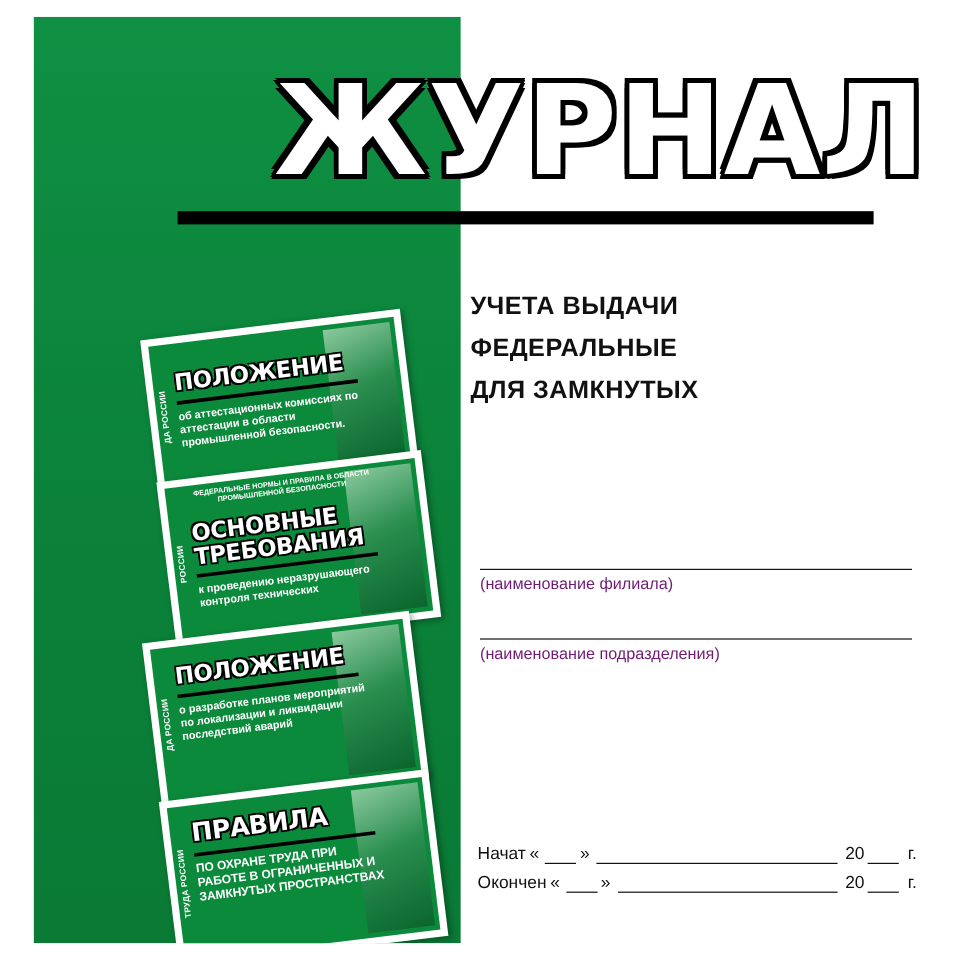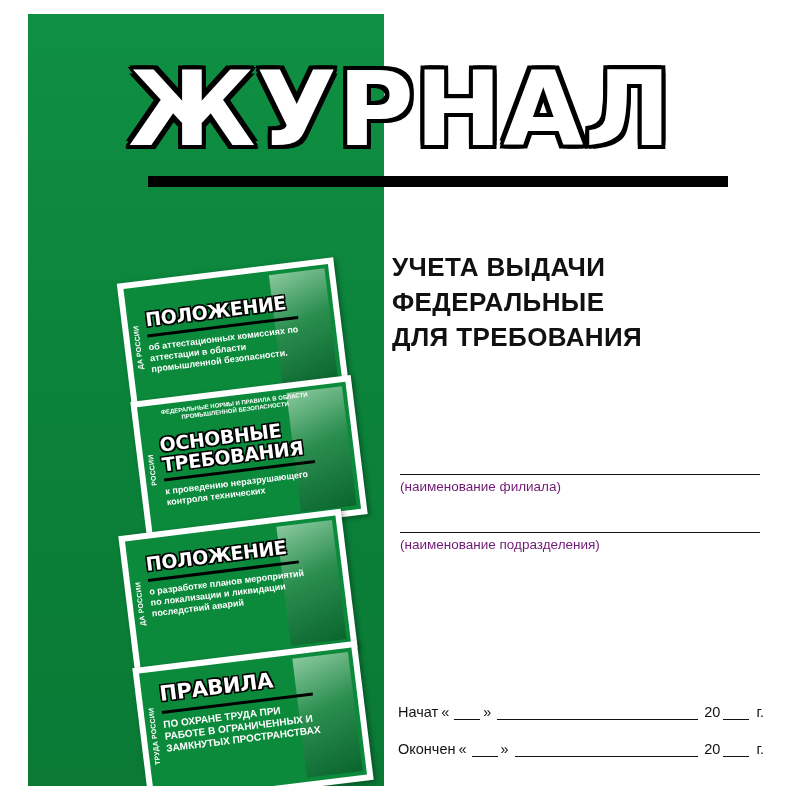--- a/index.html
+++ b/index.html
@@ -53,21 +53,21 @@
     left: 0;
     top: 36px;
     width: 744px;
     height: 130px;
   }
   .title-word {
     position: absolute;
     left: 0;
     top: 0;
     width: 744px;
-    text-align: center;
+    text-align: right;
     font-family: "DejaVu Sans", sans-serif;
     font-weight: bold;
     font-size: 104px;
     line-height: 118px;
     letter-spacing: 1px;
     color: #ffffff;
     -webkit-text-stroke: 5px #000000;
     paint-order: stroke fill;
     text-shadow:
       -4px -4px 0 #000, 4px -4px 0 #000, -4px 4px 0 #000, 4px 4px 0 #000,
@@ -80,25 +80,25 @@
     top: 162px;
     width: 580px;
     height: 11px;
     background: #000000;
   }
 
   
   .subtitle {
     position: absolute;
     left: 364px;
-    top: 236px;
+    top: 224px;
     width: 372px;
     font-family: "Liberation Sans", sans-serif;
     font-weight: bold;
-    font-size: 26px;
+    font-size: 21px;
     line-height: 35px;
     color: #111111;
     letter-spacing: 0.4px;
   }
   .subtitle div { white-space: nowrap; }
 
   
   .fill-block {
     position: absolute;
     left: 372px;
@@ -122,21 +122,21 @@
     left: 370px;
     top: 690px;
     width: 366px;
     font-size: 14.5px;
     color: #111111;
   }
   .date-row {
     display: flex;
     align-items: flex-end;
     white-space: nowrap;
-    margin-bottom: 21px;
+    margin-bottom: 8px;
   }
   .date-label { padding-right: 3px; }
   .date-q { padding-right: 2px; }
   .date-sep {
     flex: 1 1 auto;
     border-bottom: 1.4px solid #111;
     height: 13px;
     margin: 0 4px;
   }
   .date-small {
@@ -245,21 +245,21 @@
     <div class="white-right"></div>
 
     <div class="title-band">
       <div class="title-word">ЖУРНАЛ</div>
     </div>
     <div class="title-rule"></div>
 
     <div class="subtitle">
       <div>УЧЕТА ВЫДАЧИ</div>
       <div>ФЕДЕРАЛЬНЫЕ</div>
-      <div>ДЛЯ ТРЕБОВАНИЯ</div>
+      <div>ДЛЯ ЗАМКНУТЫХ</div>
     </div>
 
     <div class="fill-block">
       <div class="fill-line"></div>
       <div class="fill-caption">(наименование филиала)</div>
       <div class="fill-line"></div>
       <div class="fill-caption">(наименование подразделения)</div>
     </div>
 
     <div class="dates">

